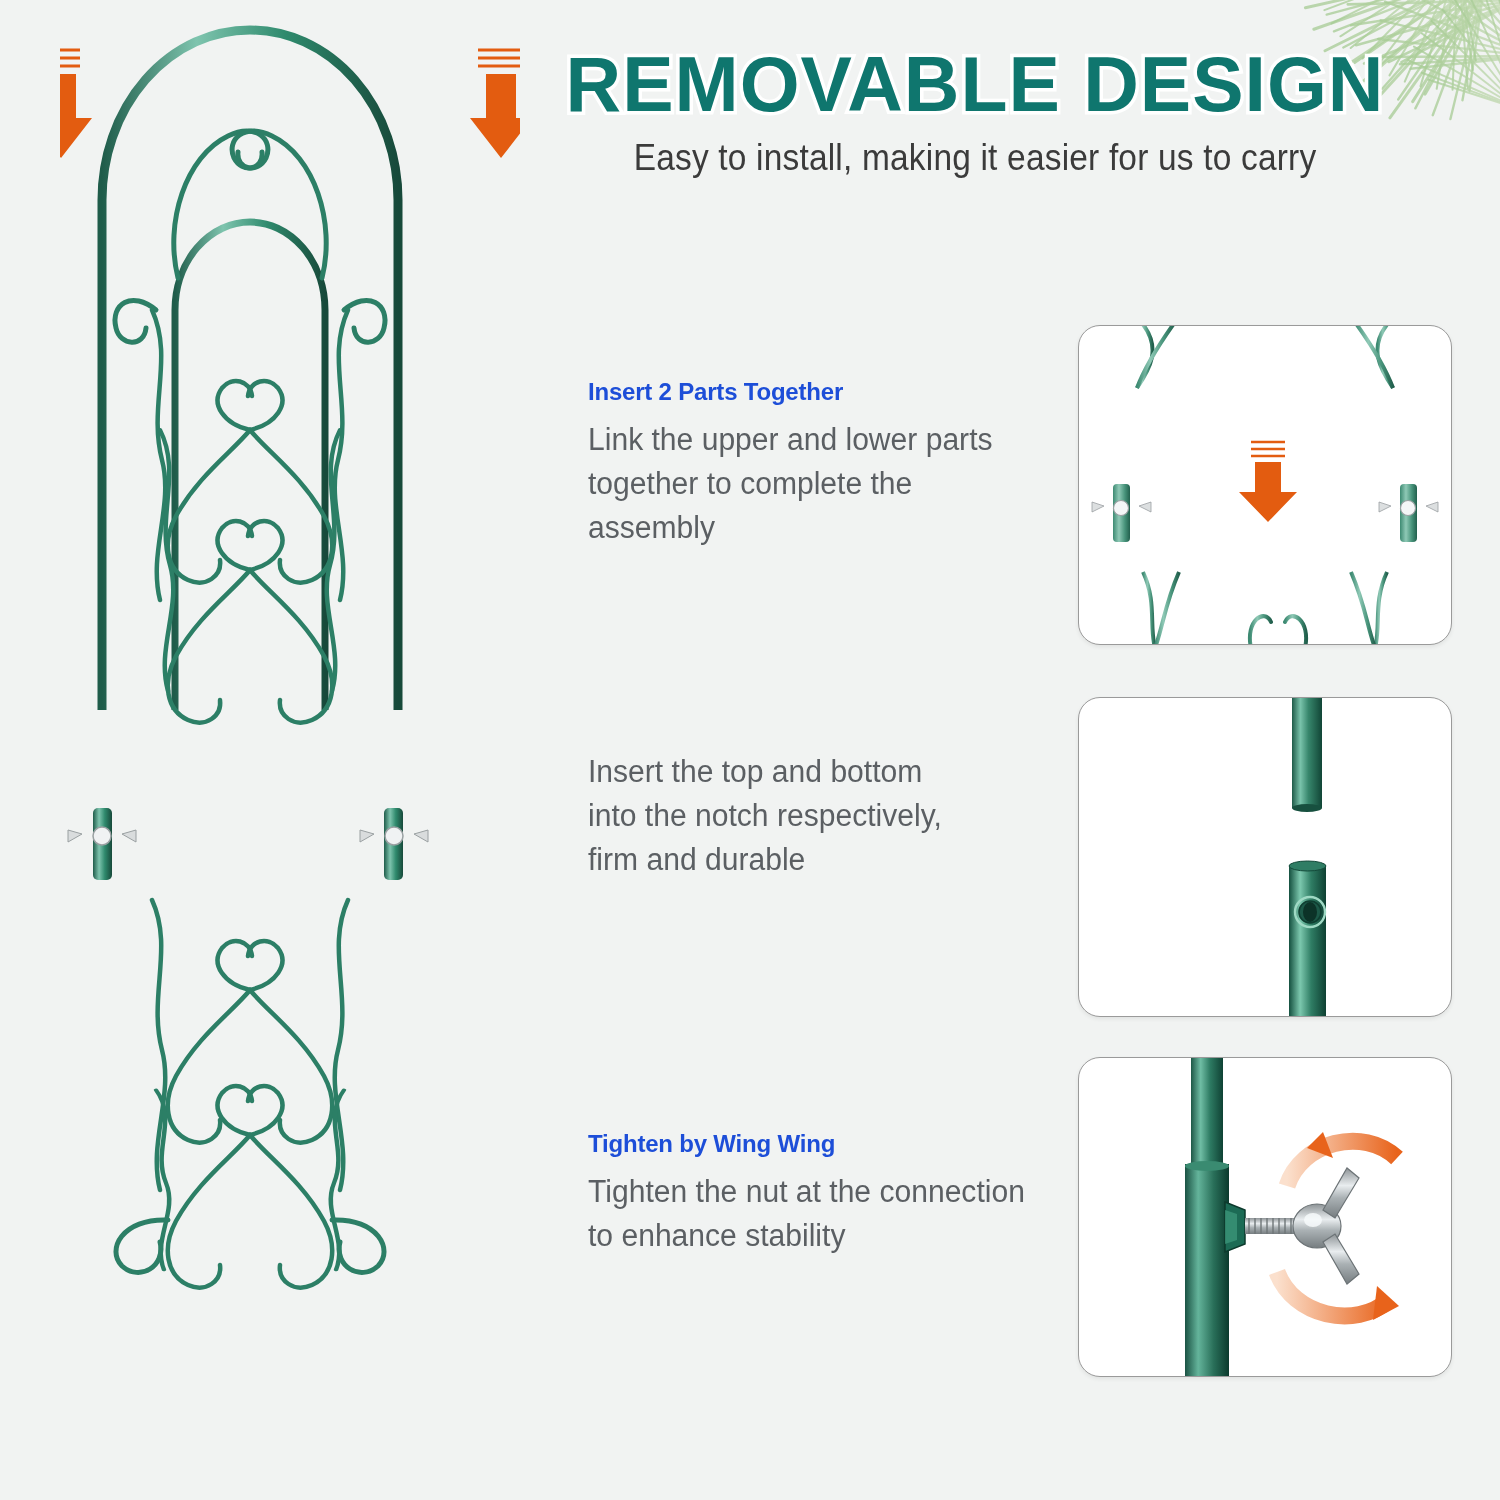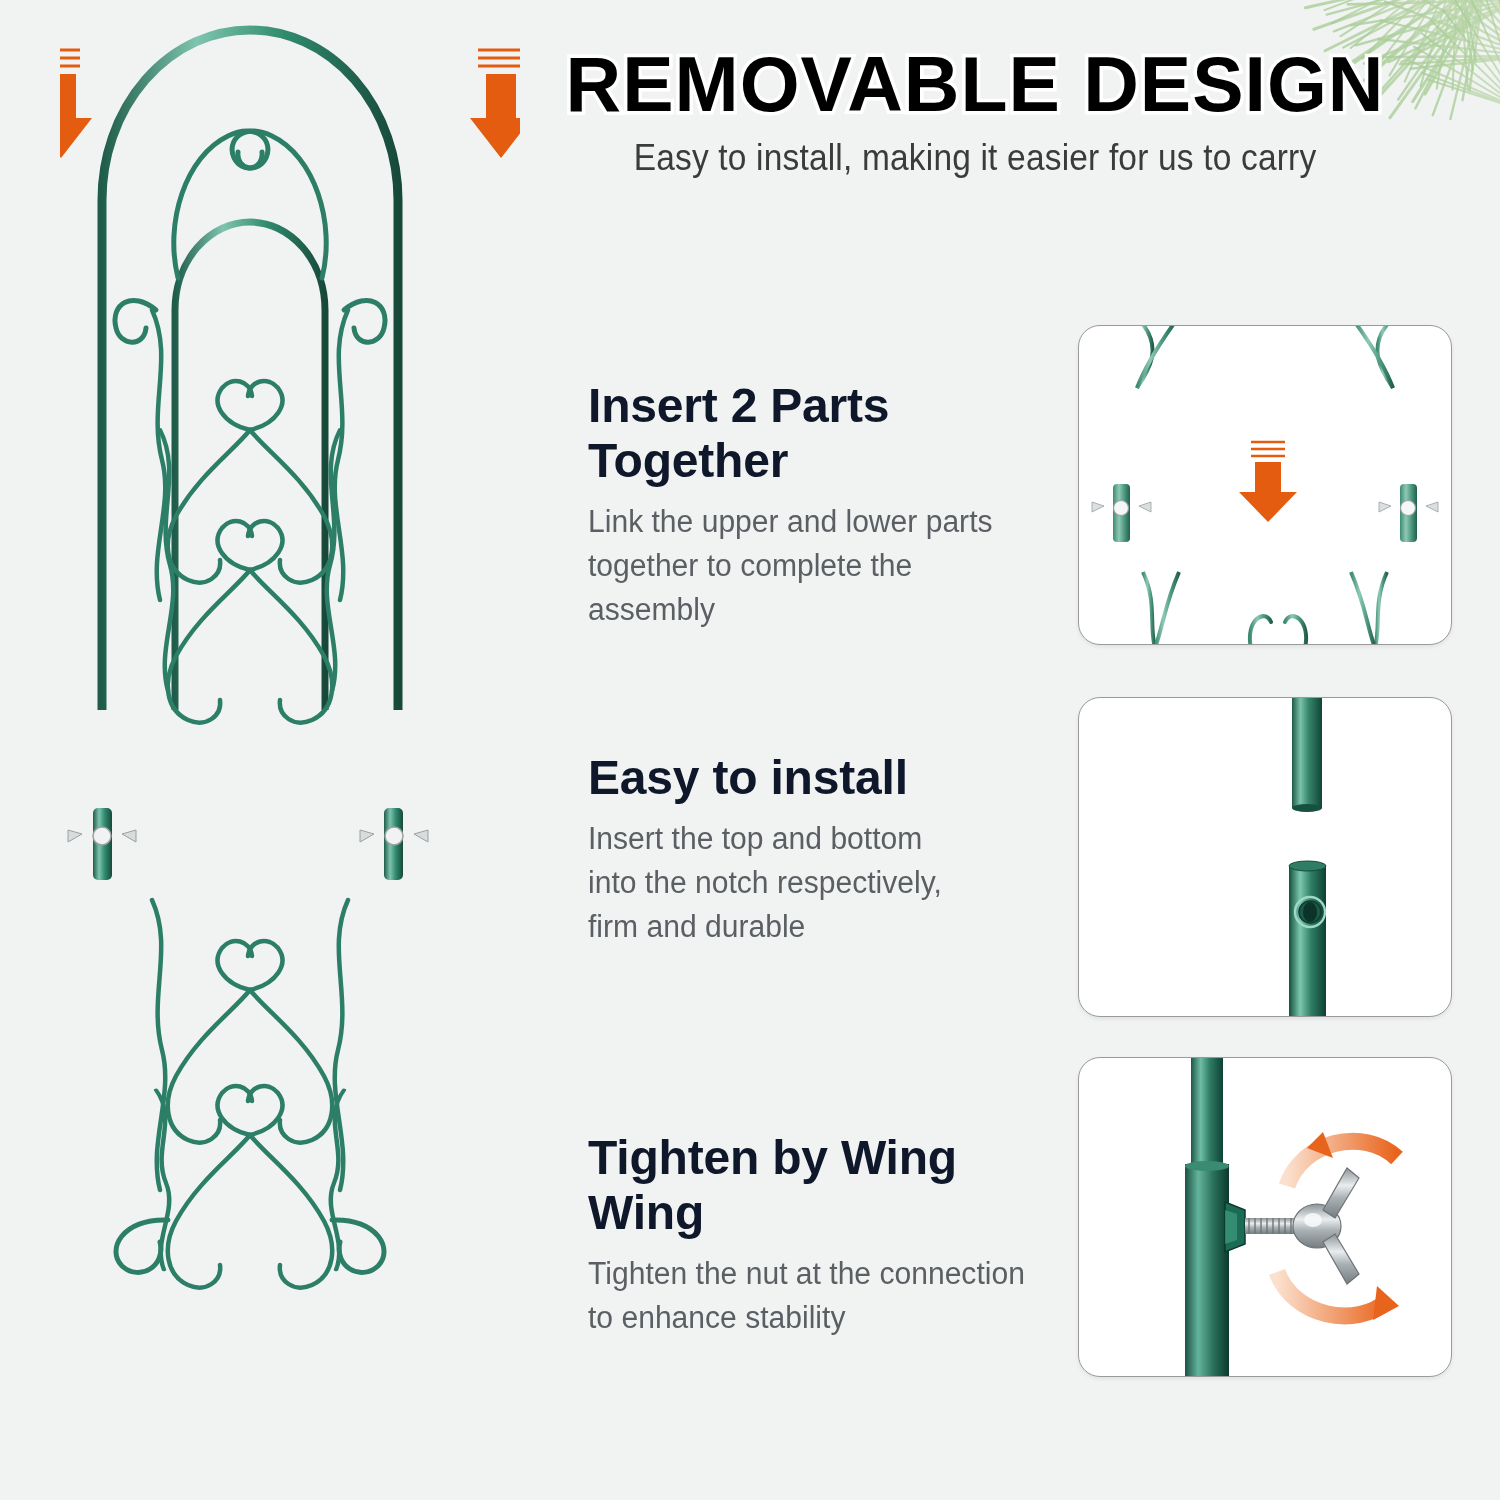--- a/index.html
+++ b/index.html
@@ -12,40 +12,40 @@
   }
   .stage{position:absolute;inset:0;}
 
   
   .palm{position:absolute;top:-40px;right:-30px;width:330px;height:330px;pointer-events:none;opacity:.85;}
 
   
   .header{position:absolute;left:470px;top:46px;width:1010px;text-align:center;}
   .headline{
     font-size:77px;font-weight:bold;letter-spacing:1px;
-    color:#000000;line-height:1;
+    color:#0f766e;line-height:1;
     -webkit-text-stroke:7px #ffffff;
     paint-order:stroke fill;
     margin:0;
   }
   .subhead{
     margin:14px 0 0 0;font-size:36px;color:#3b3b3b;
     font-weight:400;letter-spacing:.2px;
     transform:scaleX(.93);transform-origin:center;
   }
 
   
   .trellis{position:absolute;left:60px;top:10px;width:460px;height:1460px;}
 
   
   .features{position:absolute;left:588px;top:378px;width:470px;}
   .feature{margin-bottom:0;}
   .feature + .feature{margin-top:0;}
   .f-title{
-    font-size:48px;font-weight:bold;color:#0f172a;margin:0 0 12px 0;
+    font-size:24px;font-weight:bold;color:#1d4ed8;margin:0 0 12px 0;
     letter-spacing:-.2px;
   }
   .f-body{
     font-size:31px;color:#5b5f63;line-height:1.42;margin:0;
     font-weight:400;transform:scaleX(.97);transform-origin:left;
   }
   #feat-1{position:absolute;top:0;left:0;width:470px;}
   #feat-2{position:absolute;top:372px;left:0;width:400px;}
   #feat-3{position:absolute;top:752px;left:0;width:480px;}
 
@@ -248,21 +248,20 @@
   </svg>
 
   <div class="features">
 
     <div class="feature" id="feat-1">
       <p class="f-title">Insert 2 Parts Together</p>
       <p class="f-body">Link the upper and lower parts together to complete the assembly</p>
     </div>
 
     <div class="feature" id="feat-2">
-      <p class="f-title">Easy to install</p>
       <p class="f-body">Insert the top and bottom into the notch respectively, firm and durable</p>
     </div>
 
     <div class="feature" id="feat-3">
       <p class="f-title">Tighten by Wing Wing</p>
       <p class="f-body">Tighten the nut at the connection to enhance stability</p>
     </div>
   </div>
 
   <div class="card" id="card-1">

